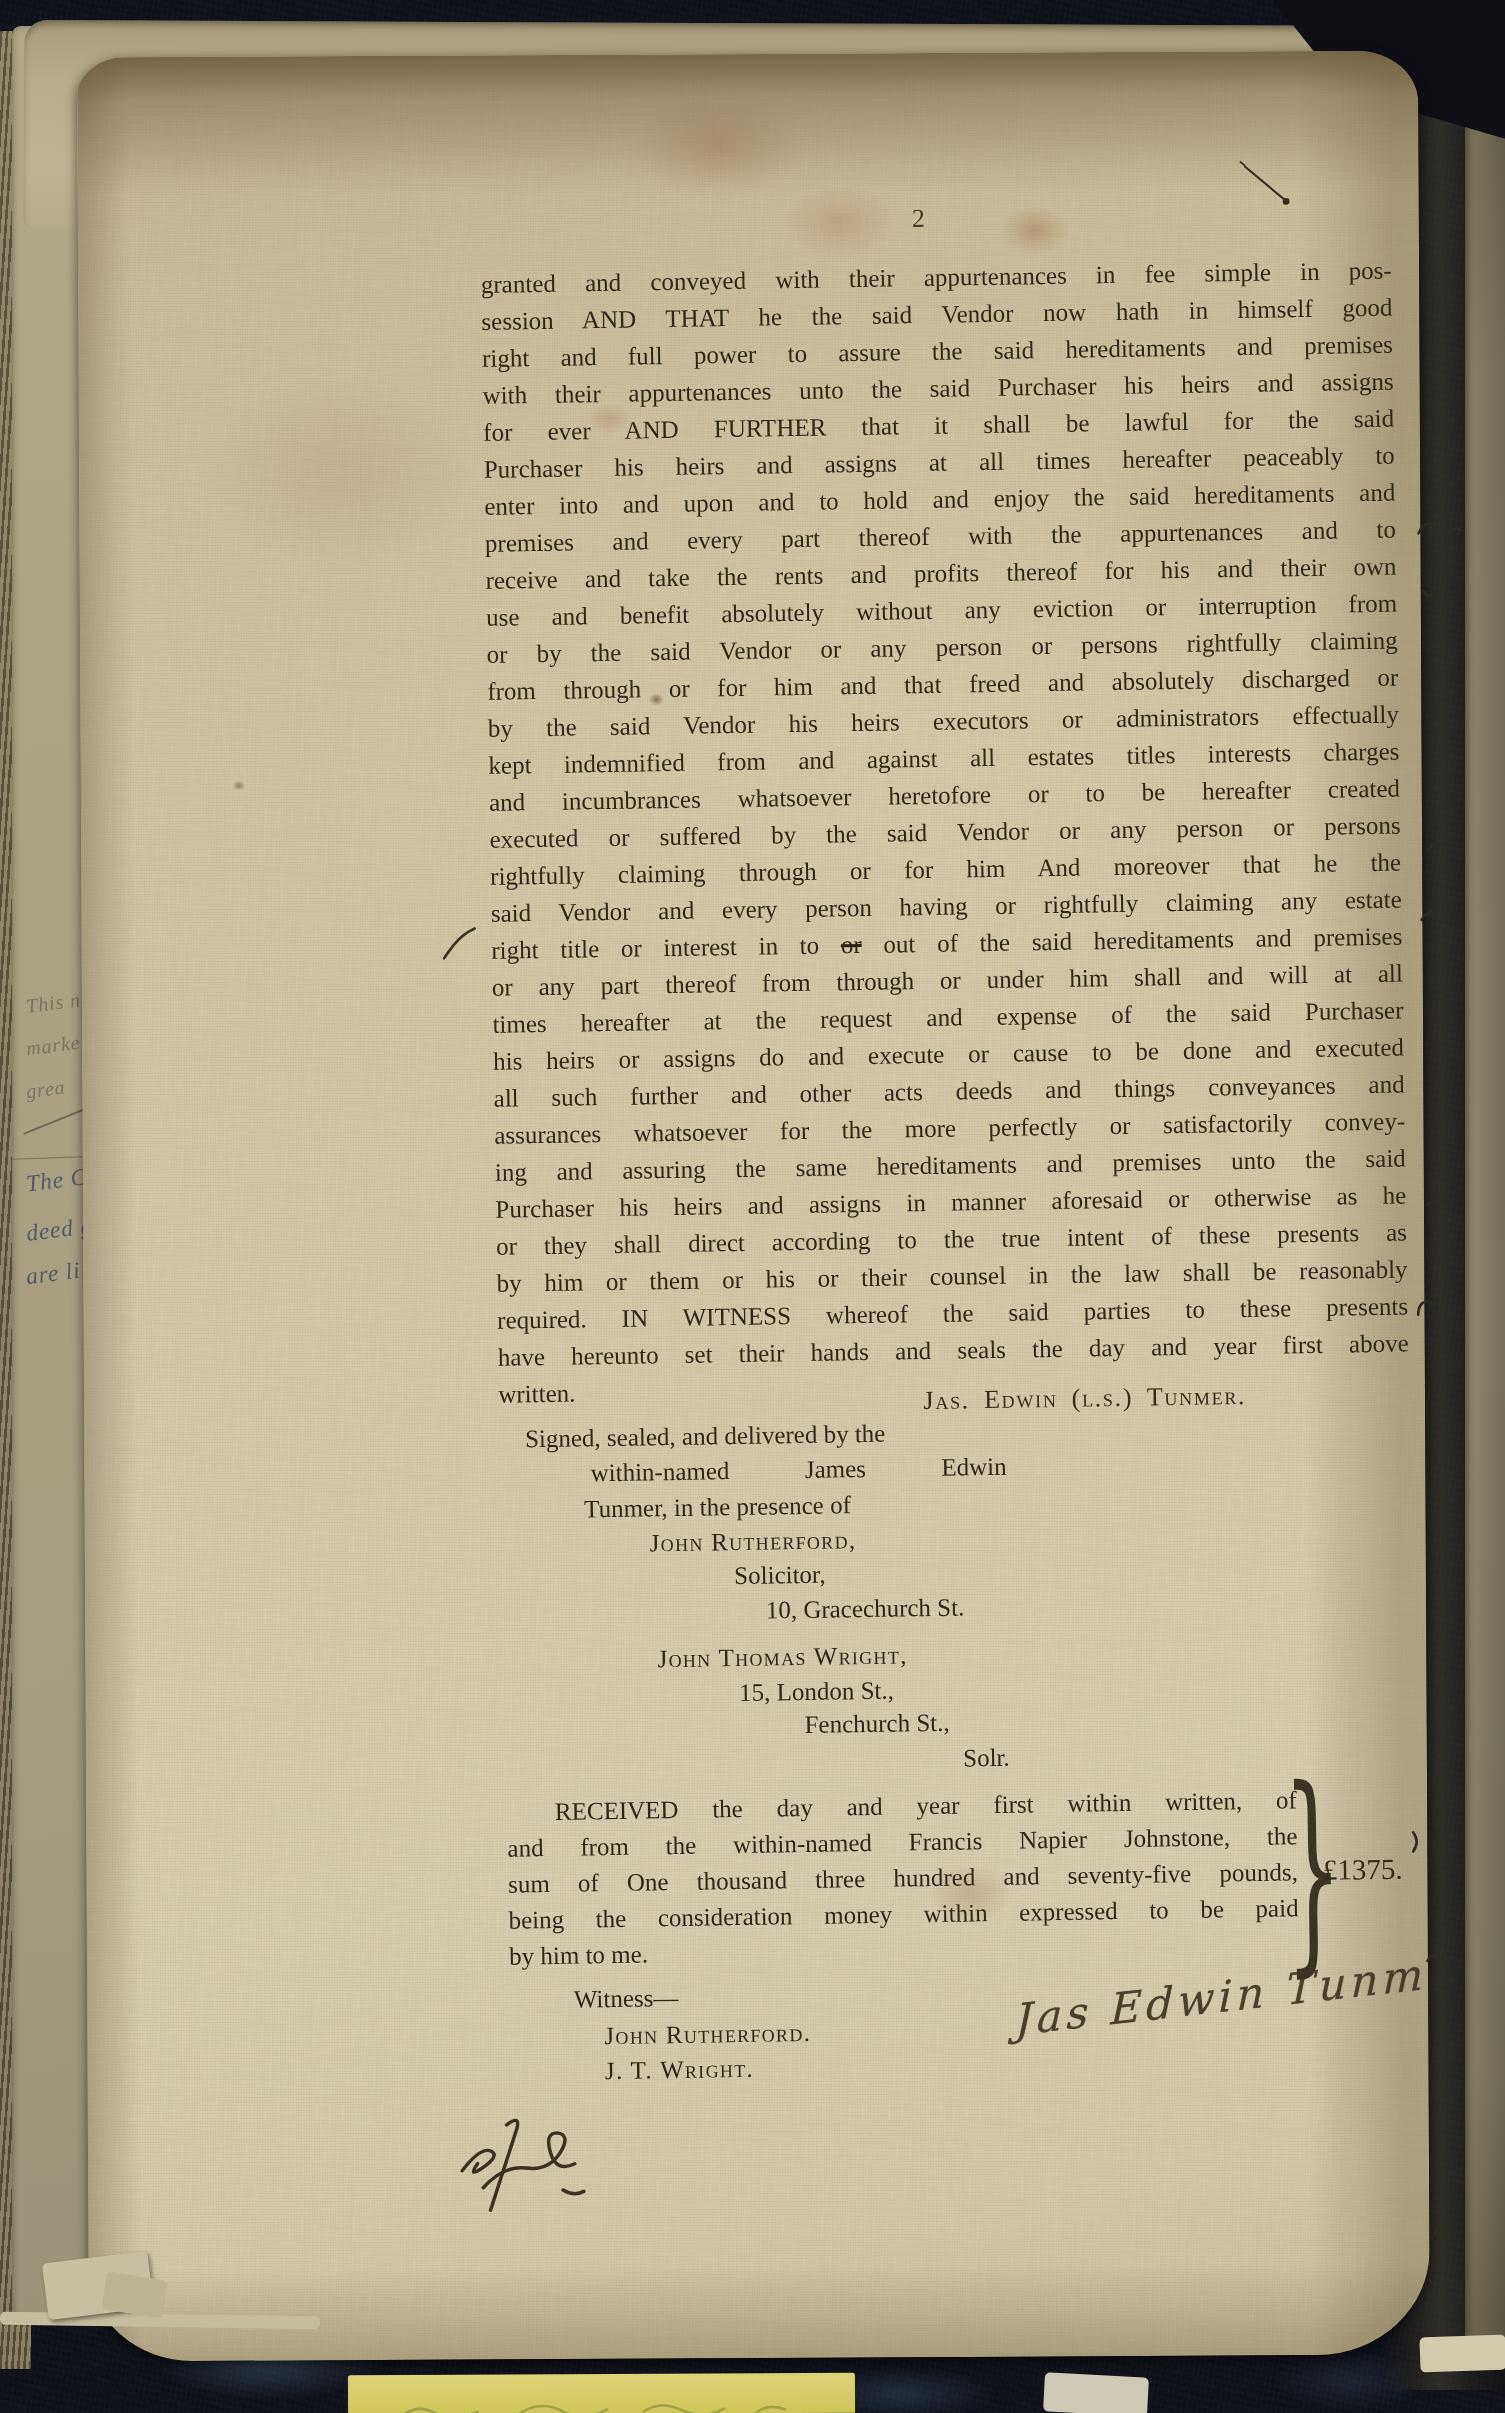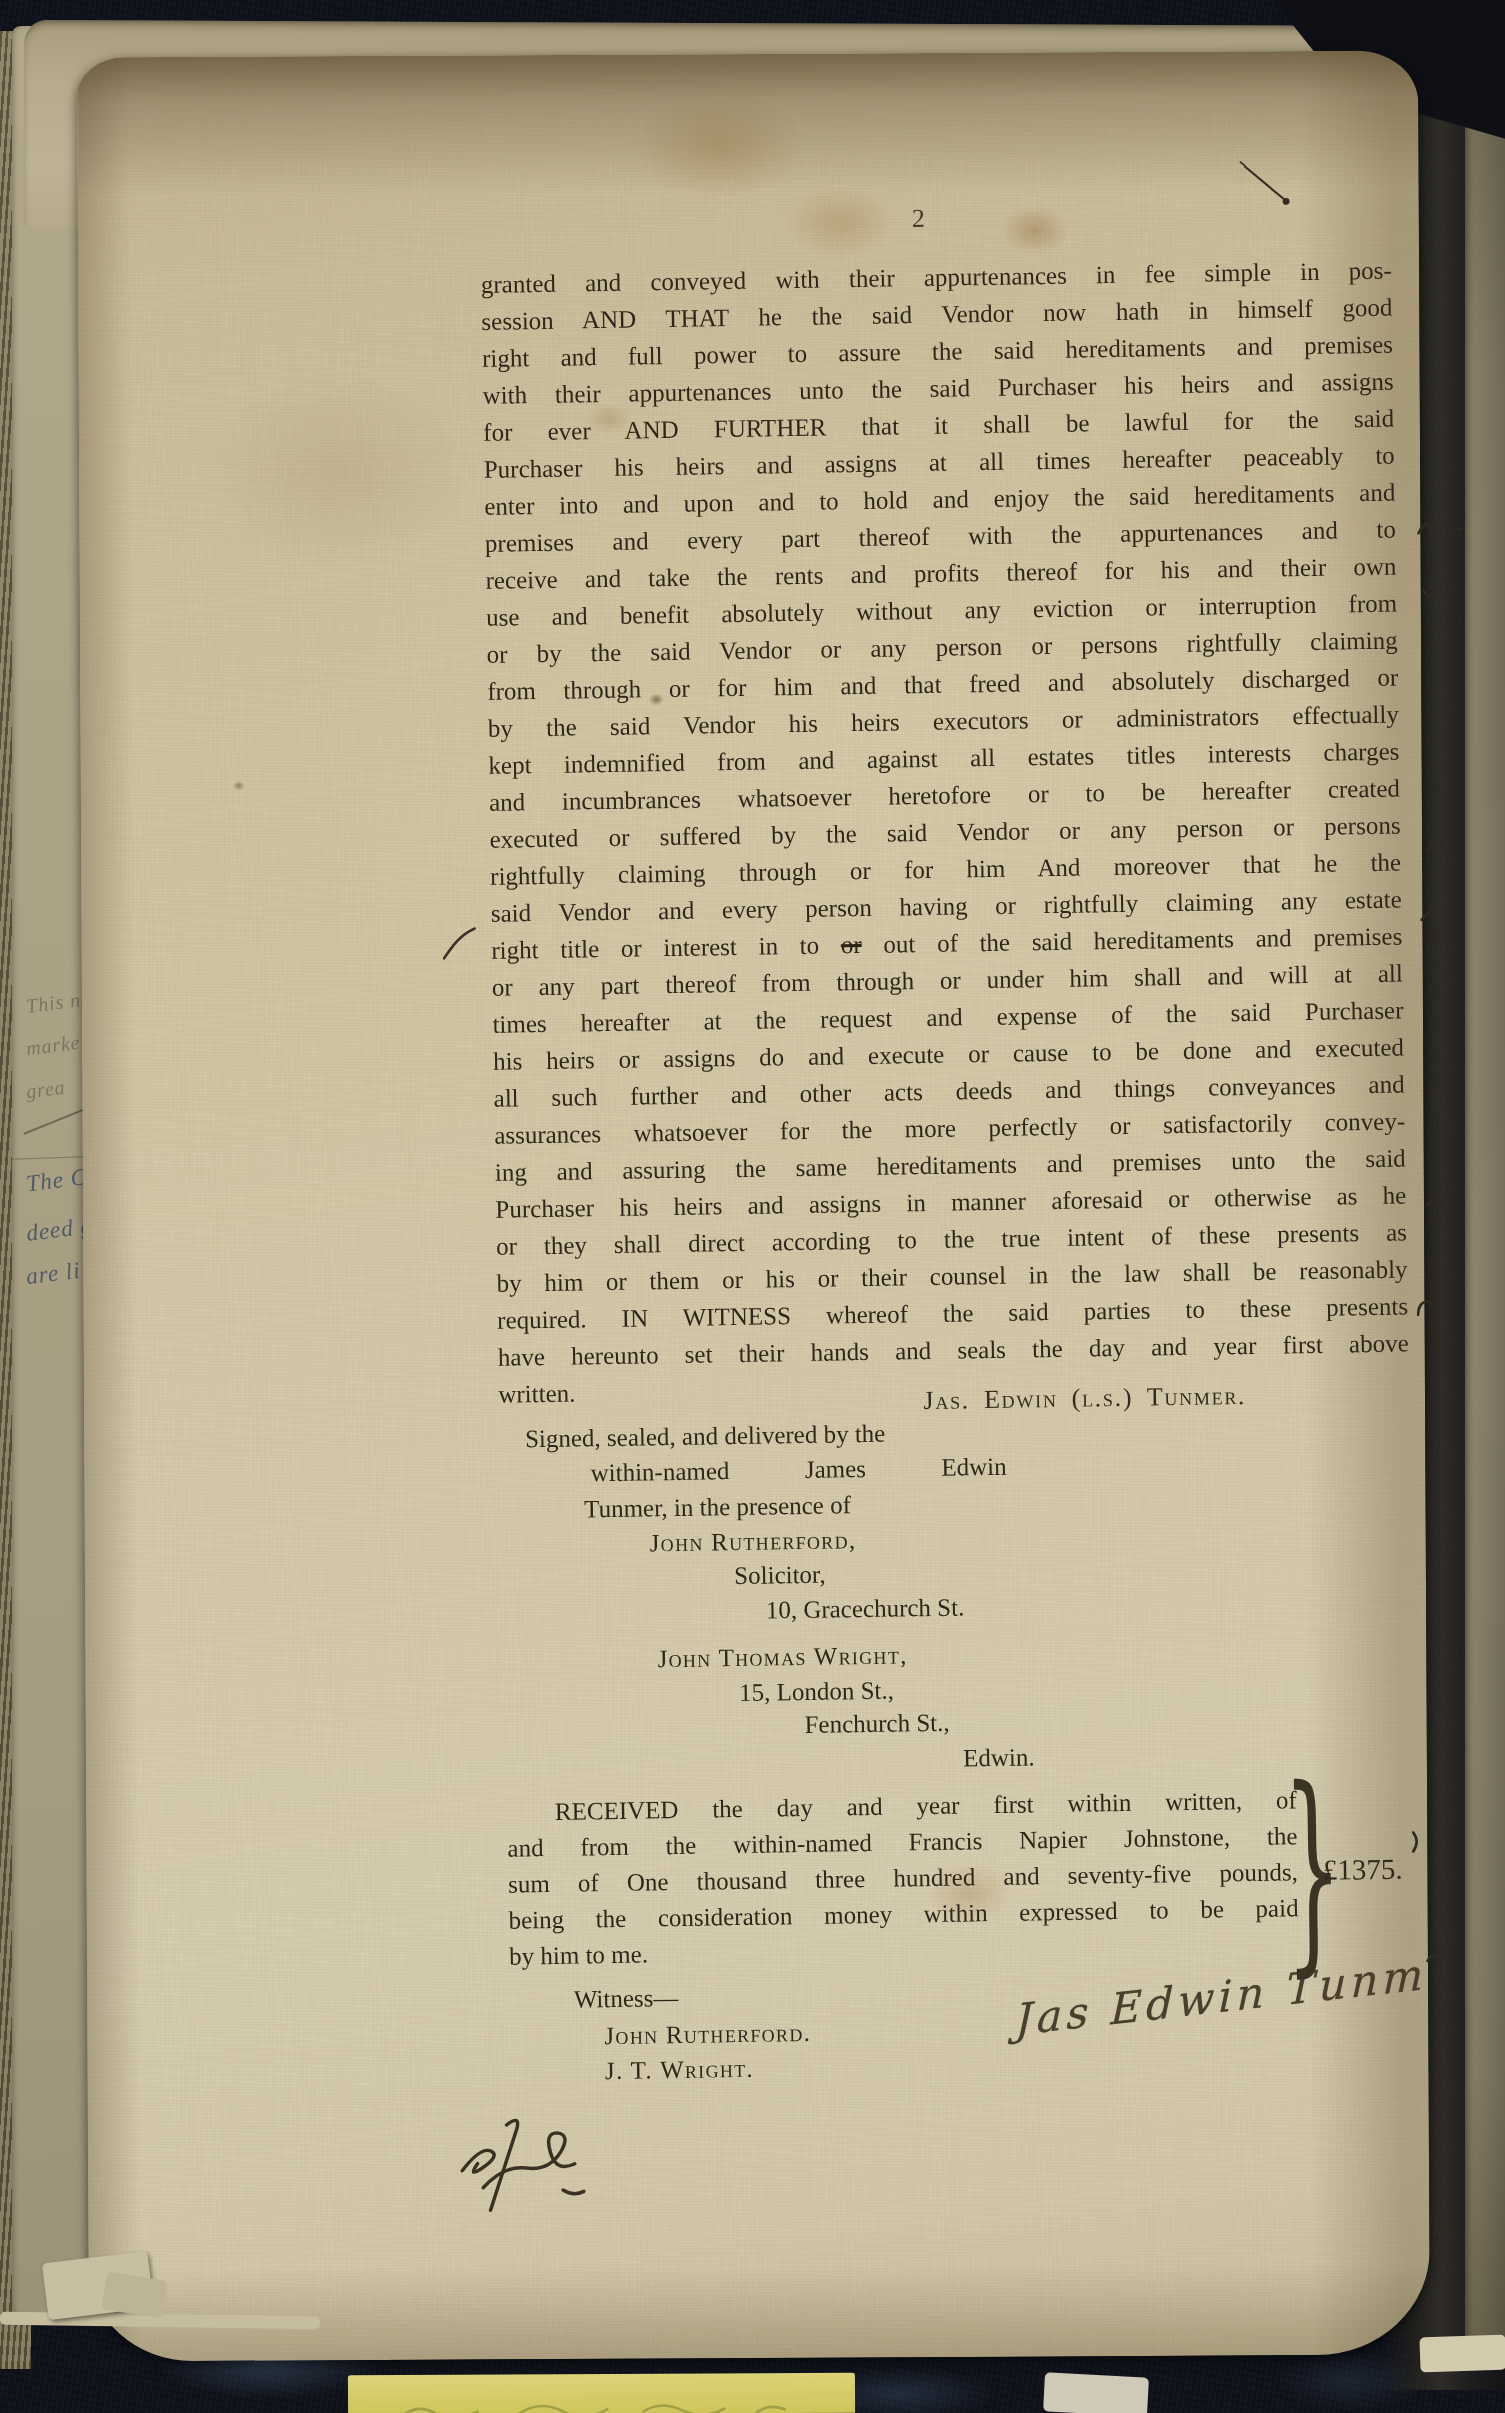--- a/index.html
+++ b/index.html
@@ -224,21 +224,21 @@
     <div class="abs att" style="left:436px;top:1367px">Signed, sealed, and delivered by the</div>
     <div class="abs att att-just" style="left:501px;top:1402px;width:416px">within-named James Edwin</div>
     <div class="abs att" style="left:494px;top:1438px">Tunmer, in the presence of</div>
     <div class="abs att sc" style="left:559px;top:1473px">John Rutherford,</div>
     <div class="abs att" style="left:643px;top:1507px">Solicitor,</div>
     <div class="abs att" style="left:674px;top:1542px">10, Gracechurch St.</div>
 
     <div class="abs att sc" style="left:565px;top:1589px">John Thomas Wright,</div>
     <div class="abs att" style="left:646px;top:1624px">15, London St.,</div>
     <div class="abs att" style="left:711px;top:1657px">Fenchurch St.,</div>
-    <div class="abs att" style="left:869px;top:1693px">Edwin.</div>
+    <div class="abs att" style="left:869px;top:1693px">Solr.</div>
 
     <div class="abs receipt-block" id="receipt-lines">
         <div class="rline first">RECEIVED the day and year first within written, of</div>
         <div class="rline">and from the within-named Francis Napier Johnstone, the</div>
         <div class="rline">sum of One thousand three hundred and seventy-five pounds,</div>
         <div class="rline">being the consideration money within expressed to be paid</div>
         <div class="rline last">by him to me.</div>
       </div>
     <div class="abs brace">}</div>
     <div class="abs amount">£1375.</div>

